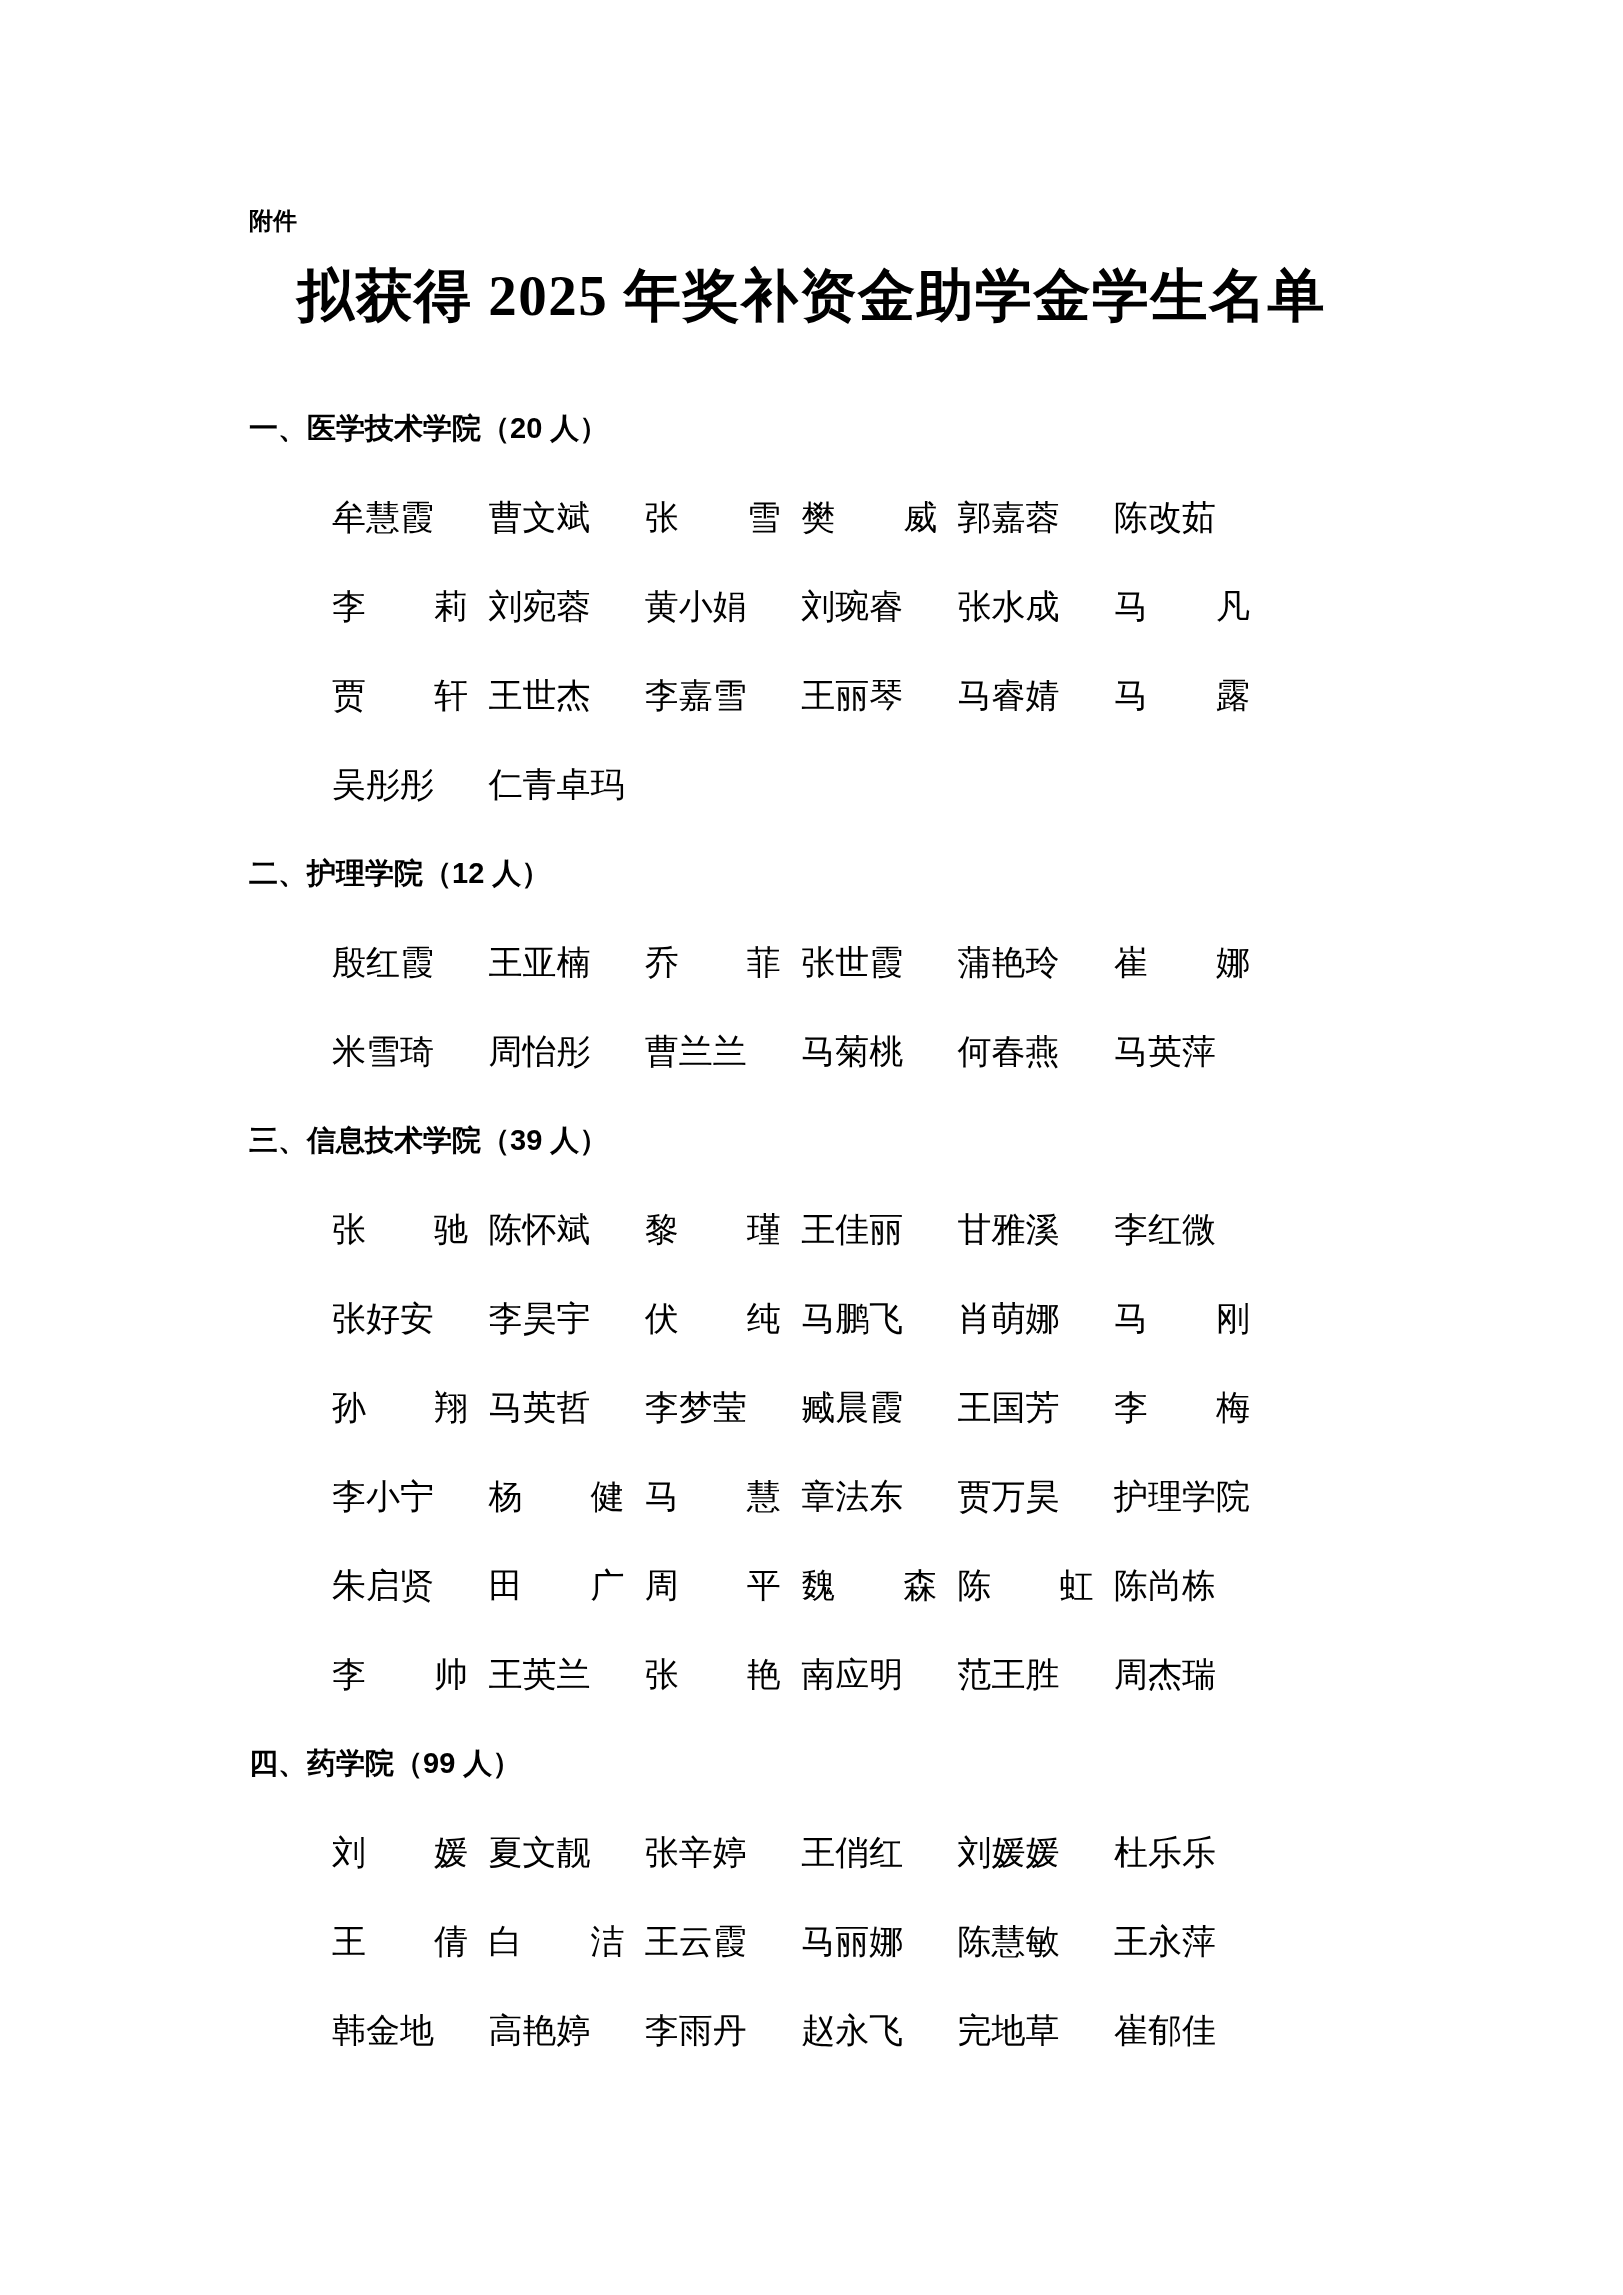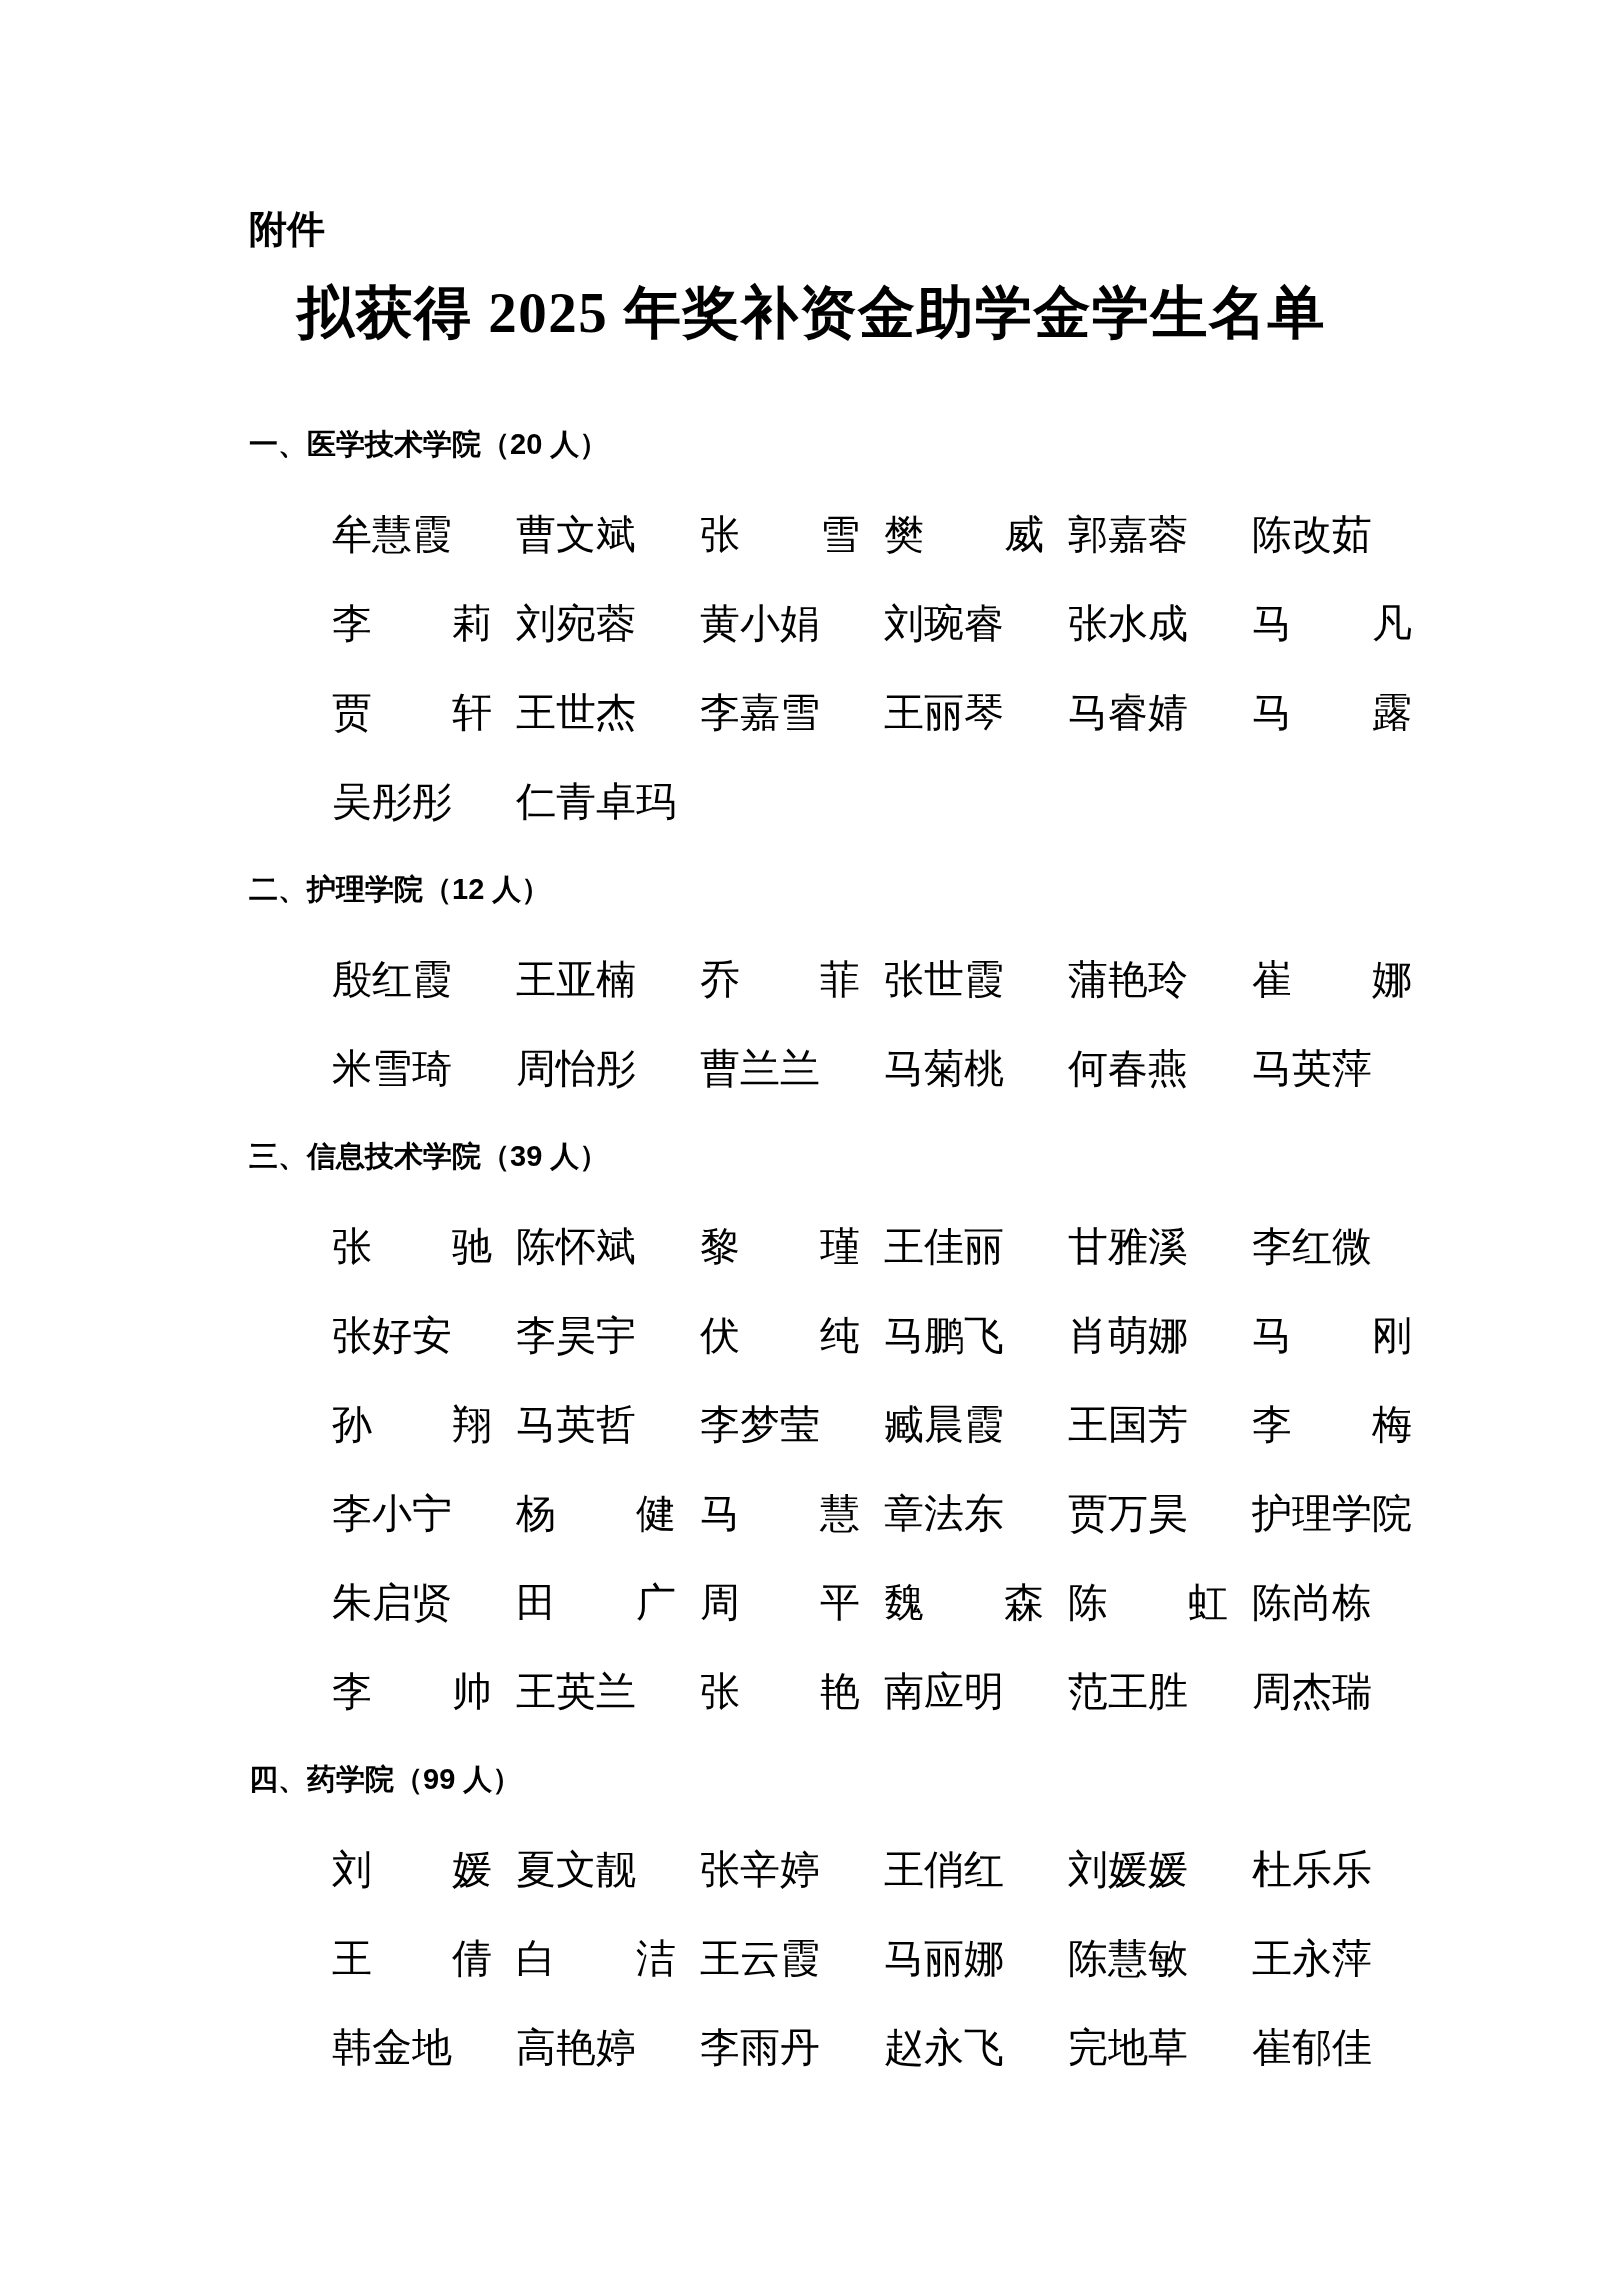--- a/index.html
+++ b/index.html
@@ -15,21 +15,21 @@
     background: #ffffff;
     color: #000000;
     overflow: hidden;
     box-sizing: border-box;
     padding-top: 207px;
   }
   .attachment-label {
     margin-left: 249px;
     font-family: "Liberation Sans", "DejaVu Sans", sans-serif;
     font-weight: 600;
-    font-size: 38px;
+    font-size: 24px;
     line-height: 1.2;
   }
   .doc-title {
     margin-top: 24px;
     text-align: center;
     font-family: "Liberation Serif", "DejaVu Serif", serif;
     font-weight: bold;
     font-size: 57px;
     line-height: 1.25;
     letter-spacing: 1.5px;
@@ -48,21 +48,21 @@
     font-size: 29px;
     white-space: nowrap;
   }
   .name-row {
     height: 89px;
     padding-left: 83px;
     display: flex;
     align-items: center;
     font-family: "Liberation Serif", "DejaVu Serif", serif;
     font-weight: normal;
-    font-size: 40px;
+    font-size: 34px;
     white-space: nowrap;
   }
   .name {
     display: inline-block;
     min-width: 4.6em;
     white-space: pre;
   }
   .name:last-child {
     min-width: 0;
   }

